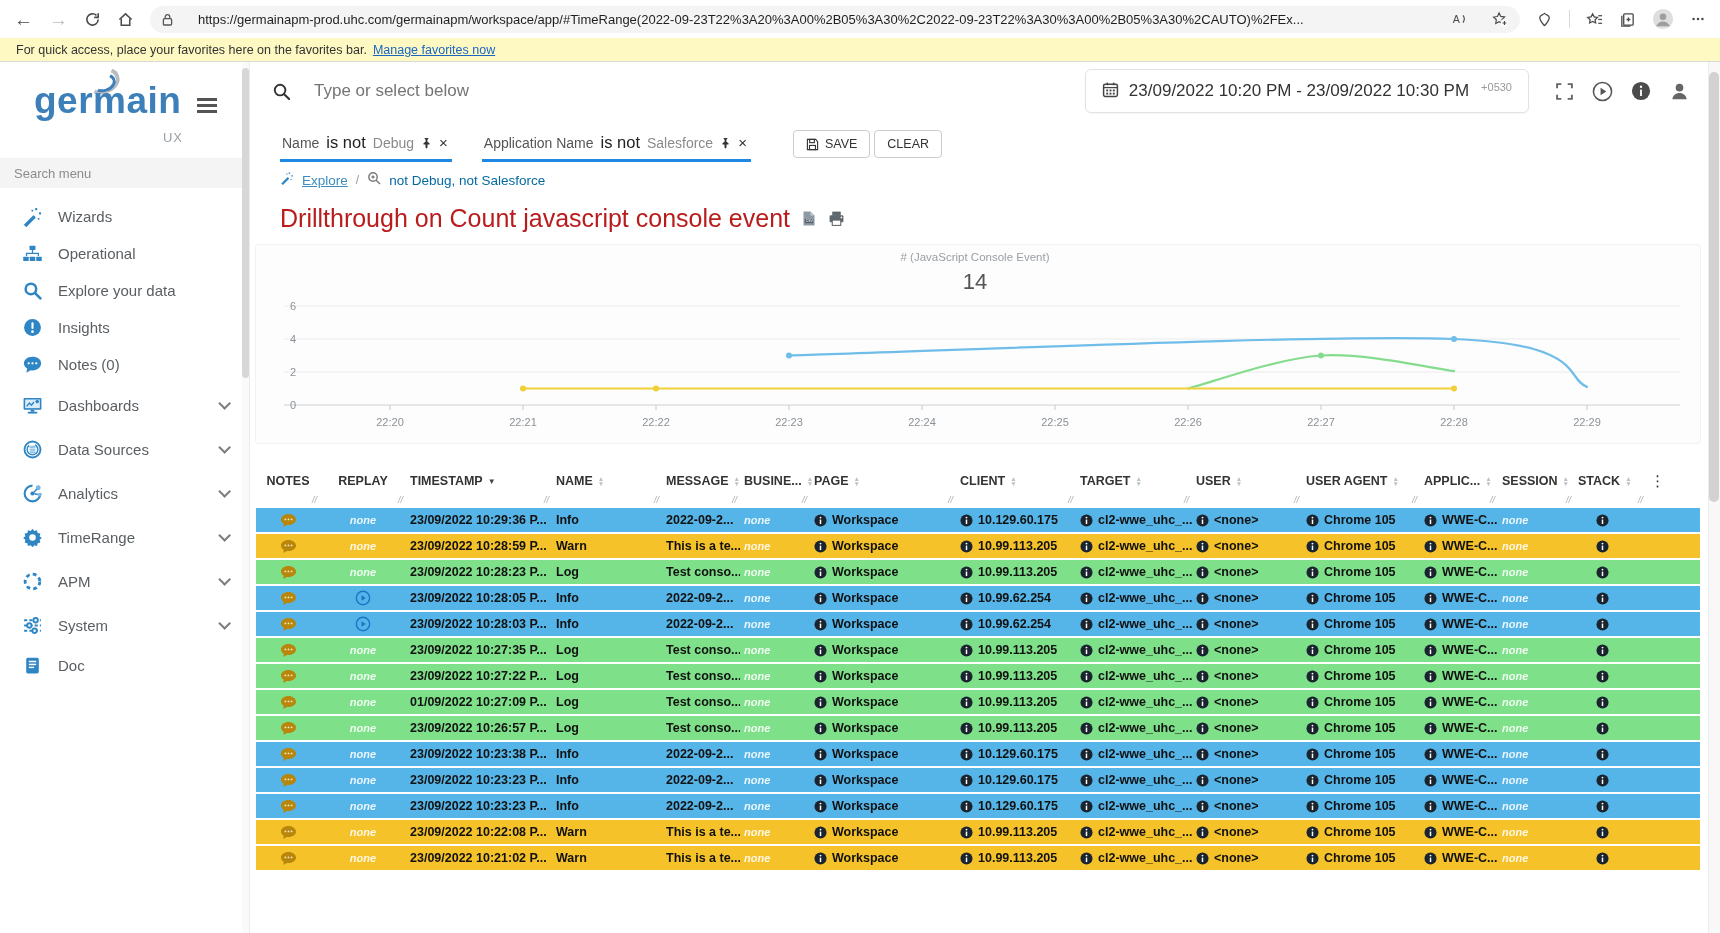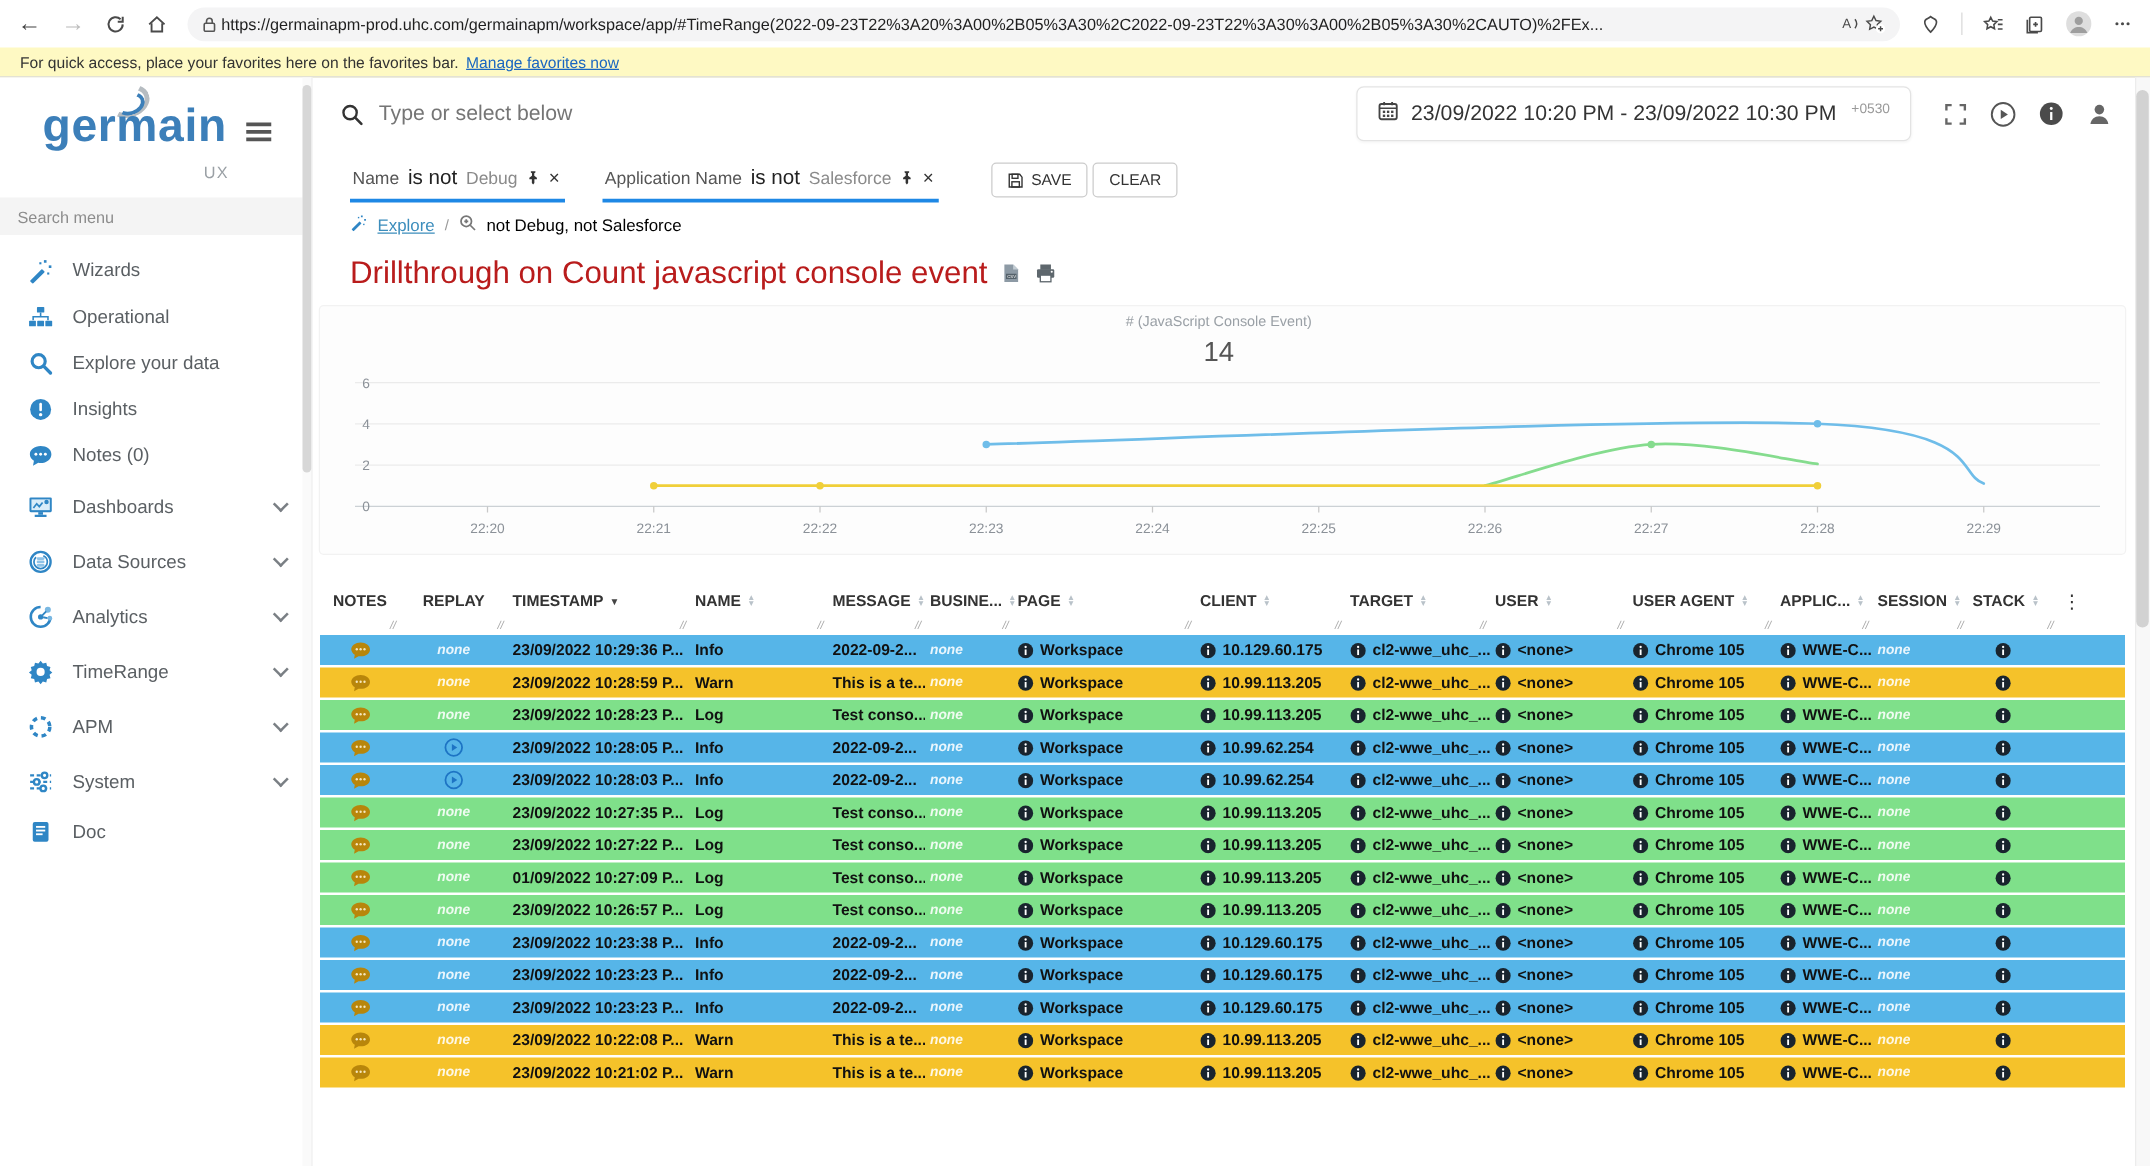--- a/index.html
+++ b/index.html
@@ -4,21 +4,21 @@
 <style>
   * { margin:0; padding:0; box-sizing:border-box; }
   html,body { width:1720px; height:933px; overflow:hidden; background:#fff;
     font-family:"Liberation Sans", sans-serif; }
 
   
   .browser-bar { height:38px; display:flex; align-items:center; padding:0 14px; gap:16px; background:#fff; }
   .nav-ico { font-size:19px; color:#454545; cursor:pointer; line-height:1; }
   .nav-ico.disabled { color:#bcbcbc; }
   .nav-ico svg { display:block; }
-  .url-pill { flex:1; height:27px; background:#f4f4f5; border-radius:14px; display:flex; align-items:center; padding:0 12px; gap:4px; min-width:0; }
+  .url-pill { flex:1; height:27px; background:#f4f4f5; border-radius:14px; display:flex; align-items:center; padding:0 12px; gap:25px; min-width:0; }
   .url-text { font-size:13px; color:#1f1f1f; white-space:nowrap; overflow:hidden; text-overflow:ellipsis; flex:1; }
   .pill-ico { flex:0 0 auto; display:flex; align-items:center; }
   .right-icos { display:flex; align-items:center; gap:16px; }
   .vdiv { width:1px; height:18px; background:#d9d9d9; }
 
   .fav-bar { height:24px; display:flex; align-items:center; gap:6px; padding:0 16px; font-size:12.5px; color:#333; border-bottom:1px solid #dadada; background:#fef9c3; }
   .fav-link { color:#1a66c0; text-decoration:underline; cursor:pointer; }
 
   
   .app { display:flex; height:871px; position:relative; }
@@ -42,21 +42,21 @@
   .chev { position:absolute; right:22px; width:9px; height:9px; border-right:2px solid #7a7f84; border-bottom:2px solid #7a7f84; transform:rotate(45deg) translateY(-3px); }
   .side-scroll { position:absolute; right:0; top:0; width:7px; height:100%; background:#fafafa; }
   .side-thumb { position:absolute; right:0; top:6px; width:7px; height:310px; background:#d7d7d7; border-radius:4px; }
 
   
   .main { flex:1; position:relative; min-width:0; padding-right:12px; }
   .win-scroll { position:absolute; right:0; top:0; width:12px; height:100%; background:#f8f8f8; border-left:1px solid #ececec; }
   .win-thumb { position:absolute; right:1px; top:10px; width:10px; height:430px; background:#d2d2d2; border-radius:5px; }
 
   .toolbar { height:58px; display:flex; align-items:center; padding:0 18px 0 22px; gap:18px; }
-  .main-search { display:flex; align-items:center; gap:12px; flex:1; min-width:0; }
+  .main-search { display:flex; align-items:center; gap:23px; flex:1; min-width:0; }
   .main-search svg { width:19px; height:19px; }
   .main-search input { border:none; outline:none; font-size:17px; color:#333; flex:1; font-family:inherit; }
   .main-search input::placeholder { color:#757575; }
   .date-card { display:flex; align-items:center; gap:10px; border:1px solid #e3e3e3; border-radius:6px; height:44px; padding:0 16px; box-shadow:0 1px 2px rgba(0,0,0,.04); cursor:pointer; }
   .date-text { font-size:17px; color:#333; white-space:nowrap; }
   .tz { font-size:11px; color:#999; margin-left:2px; transform:translateY(-4px); }
   .tb-ico { cursor:pointer; display:flex; align-items:center; }
 
   .filter-row { display:flex; align-items:flex-end; padding:2px 0 0 30px; gap:30px; height:42px; }
   .chip { display:flex; align-items:baseline; gap:7px; border-bottom:3px solid #1e88e5; padding:0 4px 7px 2px; cursor:pointer; }
@@ -64,21 +64,21 @@
   .chip .op { font-size:16.5px; color:#222; }
   .chip .v { font-size:14px; color:#8a8a8a; }
   .chip .pin { transform:translateY(1px); }
   .chip .x { font-size:15px; color:#333; cursor:pointer; }
   .fbtns { display:flex; gap:4px; margin-left:12px; padding-bottom:4px; }
   .btn { display:flex; align-items:center; gap:6px; border:1px solid #ccc; border-radius:4px; background:#fff; padding:6px 12px; font-size:12.5px; color:#333; cursor:pointer; font-family:inherit; }
 
   .crumbs { display:flex; align-items:center; gap:8px; padding:8px 0 0 30px; height:28px; }
   .crumb-link { font-size:13.5px; color:#3c8dbc; text-decoration:underline; cursor:pointer; }
   .crumb-sep { font-size:12px; color:#999; }
-  .crumb-cur { font-size:13.5px; color:#000000; }
+  .crumb-cur { font-size:13.5px; color:#0369a1; }
 
   .title-row { display:flex; align-items:center; gap:12px; padding:14px 0 0 30px; }
   .page-title { font-size:25px; font-weight:400; color:#b91c1c; }
   .t-ico { cursor:pointer; display:flex; align-items:center; }
 
   .chart-panel { margin:12px 8px 0 6px; background:#fdfdfd; border-radius:3px; box-shadow:0 0 0 1px #f2f2f2; height:198px; }
 
   .table-wrap { margin:10px 8px 0 6px; }
   .tgrid { display:grid; grid-template-columns:64px 86px 146px 110px 78px 70px 146px 120px 116px 110px 118px 78px 76px 72px 30px; align-items:center; }
   .thead { height:26px;margin-top:25px; }

